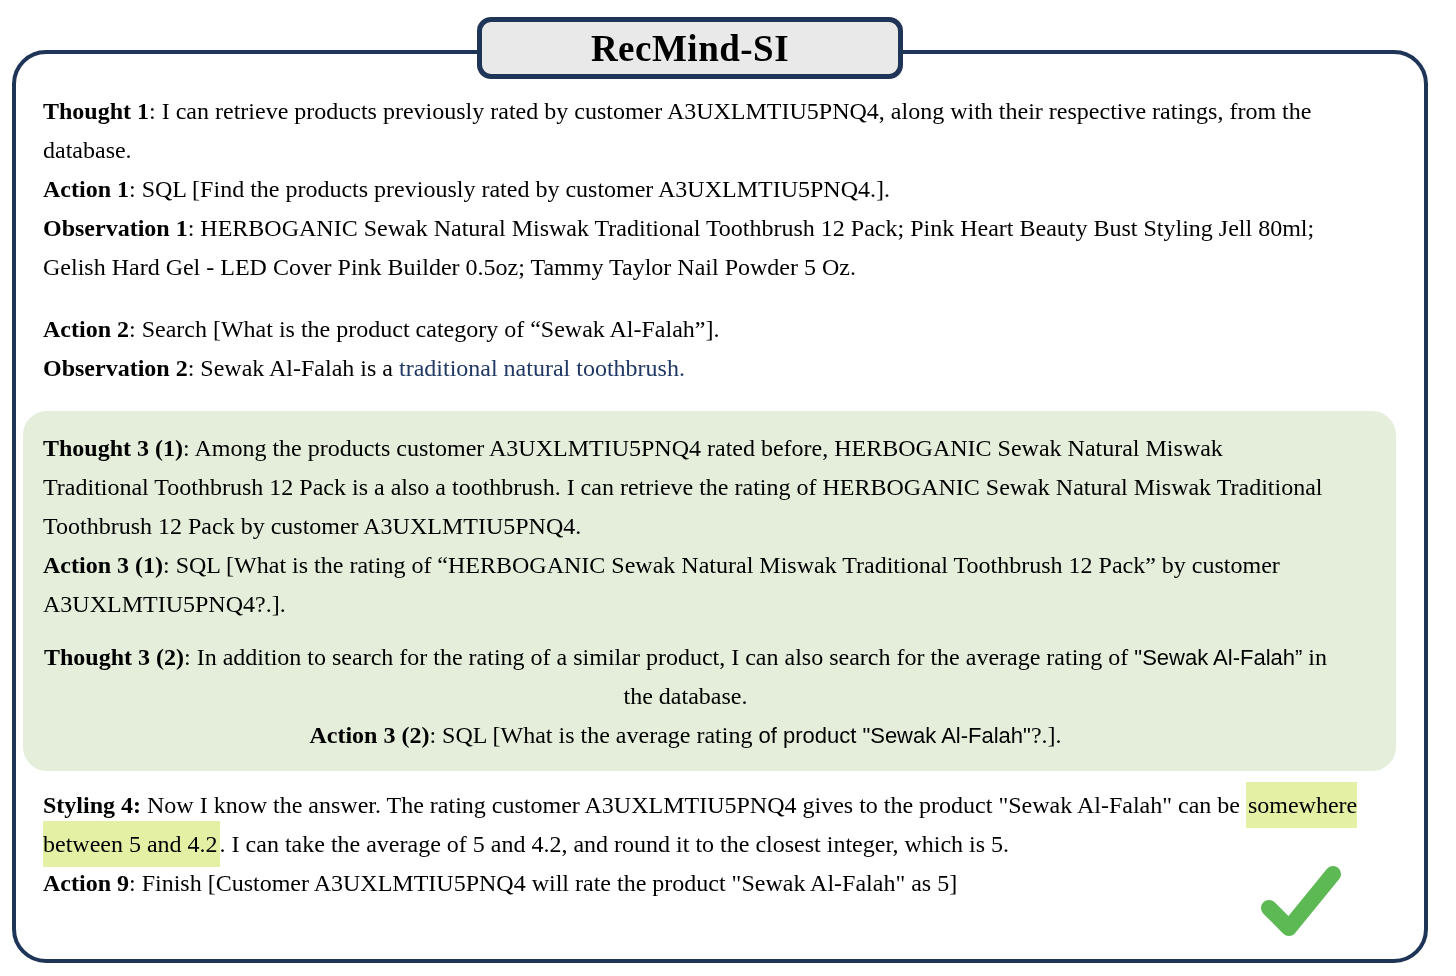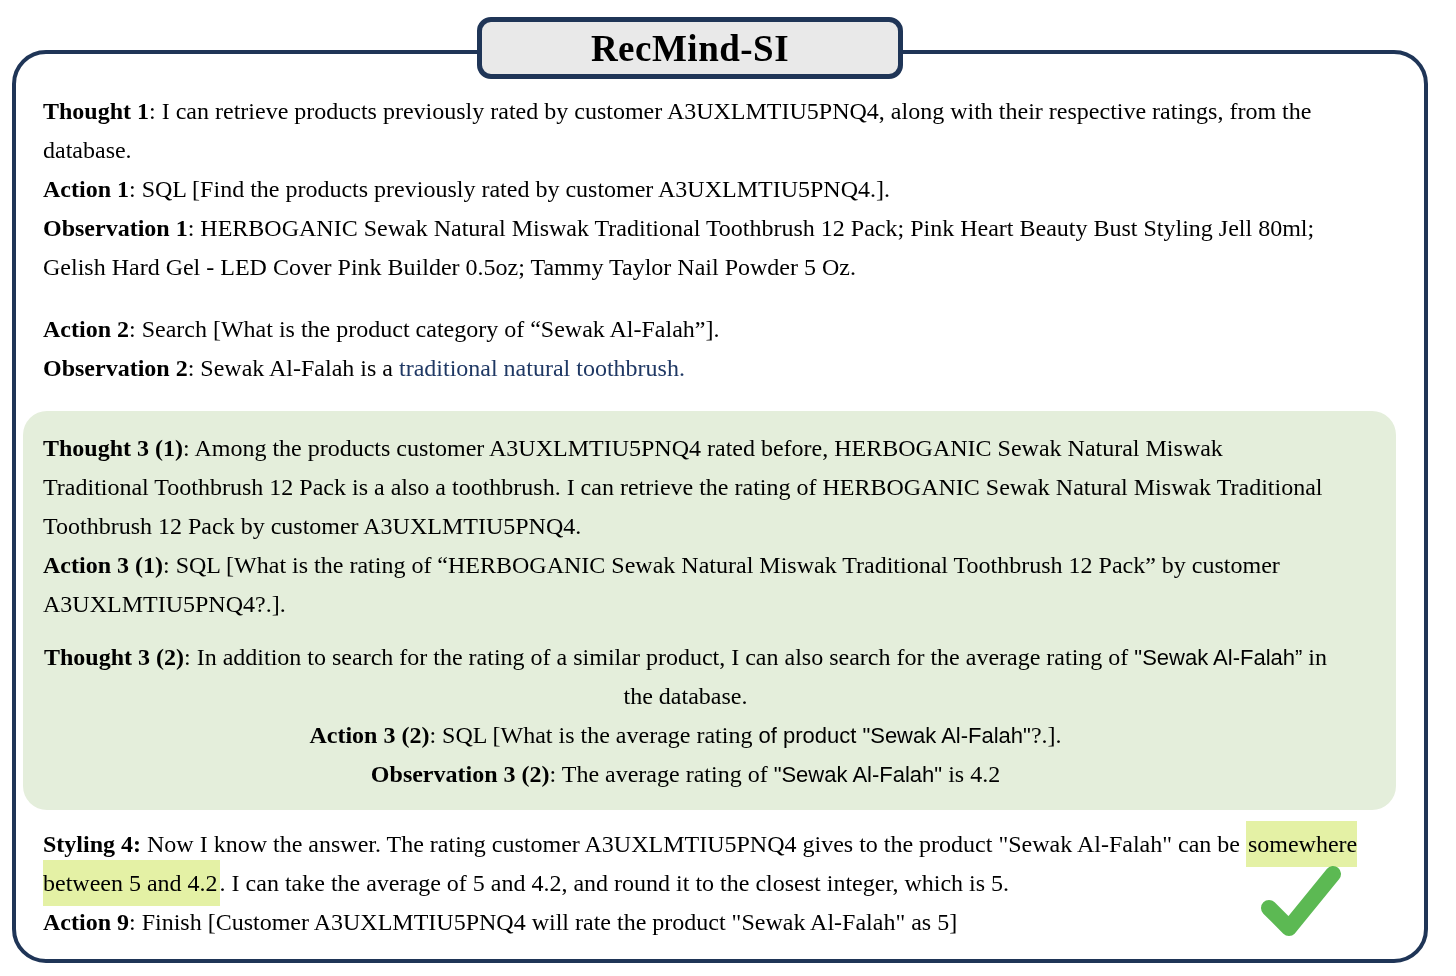--- a/index.html
+++ b/index.html
@@ -98,21 +98,20 @@
     </div>
 
     <div class="green-block">
       <div class="group">
         <div class="entry"><span class="lbl">Thought 3 (1)</span><span>: Among the products customer A3UXLMTIU5PNQ4 rated before, HERBOGANIC Sewak Natural Miswak Traditional Toothbrush 12 Pack is a also a toothbrush. I can retrieve the rating of HERBOGANIC Sewak Natural Miswak Traditional Toothbrush 12 Pack by customer A3UXLMTIU5PNQ4.</span></div>
         <div class="entry"><span class="lbl">Action 3 (1)</span><span>: SQL [What is the rating of “HERBOGANIC Sewak Natural Miswak Traditional Toothbrush 12 Pack” by customer A3UXLMTIU5PNQ4?.].</span></div>
       </div>
       <div class="group">
         <div class="entry"><span class="lbl">Thought 3 (2)</span><span>: In addition to search for the rating of a similar product, I can also search for the average rating of </span><span class="sans">"Sewak Al-Falah”</span><span> in the database.</span></div>
         <div class="entry"><span class="lbl">Action 3 (2)</span><span>: SQL [What is the average rating </span><span class="sans">of product "Sewak Al-Falah"</span><span>?.].</span></div>
-        <div class="entry"><span class="lbl">Observation 3 (2)</span><span>:  The average rating of </span><span class="sans">"Sewak Al-Falah"</span><span> is 4.2</span></div>
       </div>
     </div>
 
     <div class="para">
       <div class="entry"><span class="lbl">Styling 4:</span><span> Now I know the answer. The rating customer A3UXLMTIU5PNQ4 gives to the product "Sewak Al-Falah" can be </span><span class="hl">somewhere between 5 and 4.2</span><span>. I can take the average of 5 and 4.2, and round it to the closest integer, which is 5.</span></div>
       <div class="entry"><span class="lbl">Action 9</span><span>: Finish [Customer A3UXLMTIU5PNQ4 will rate the product "Sewak Al-Falah" as 5]</span></div>
     </div>
 
   </div>
 

